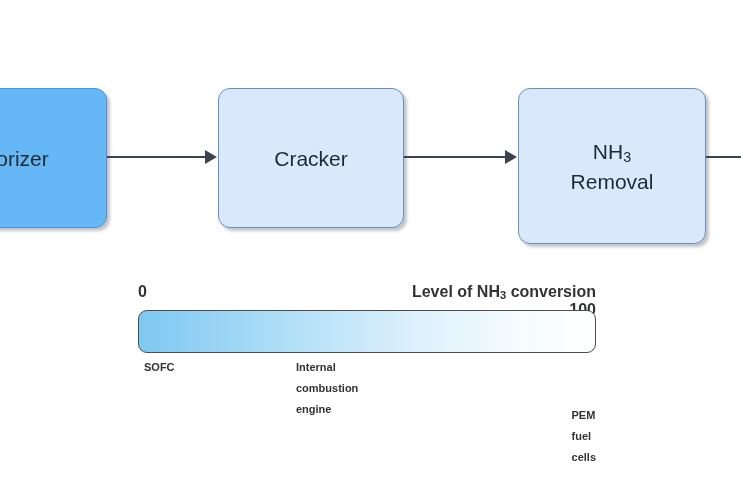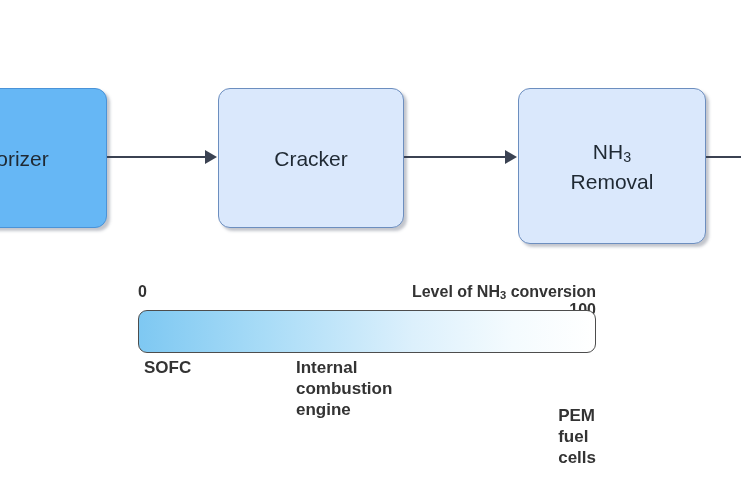--- a/index.html
+++ b/index.html
@@ -150,21 +150,21 @@
   #legend-labels {
     position: absolute;
     left: 0;
     top: 74px;
     width: 458px;
     height: 80px;
   }
   .legend-label {
     position: absolute;
     top: 0;
-    font-size: 17px;
+    font-size: 11px;
     font-weight: bold;
     line-height: 21px;
     color: #333333;
     white-space: pre-line;
   }
   #label-sofc { left: 6px; }
   #label-ice { left: 158px; }
   #label-pem { right: 0; text-align: left; margin-top: 48px; }
 </style>
 </head>

